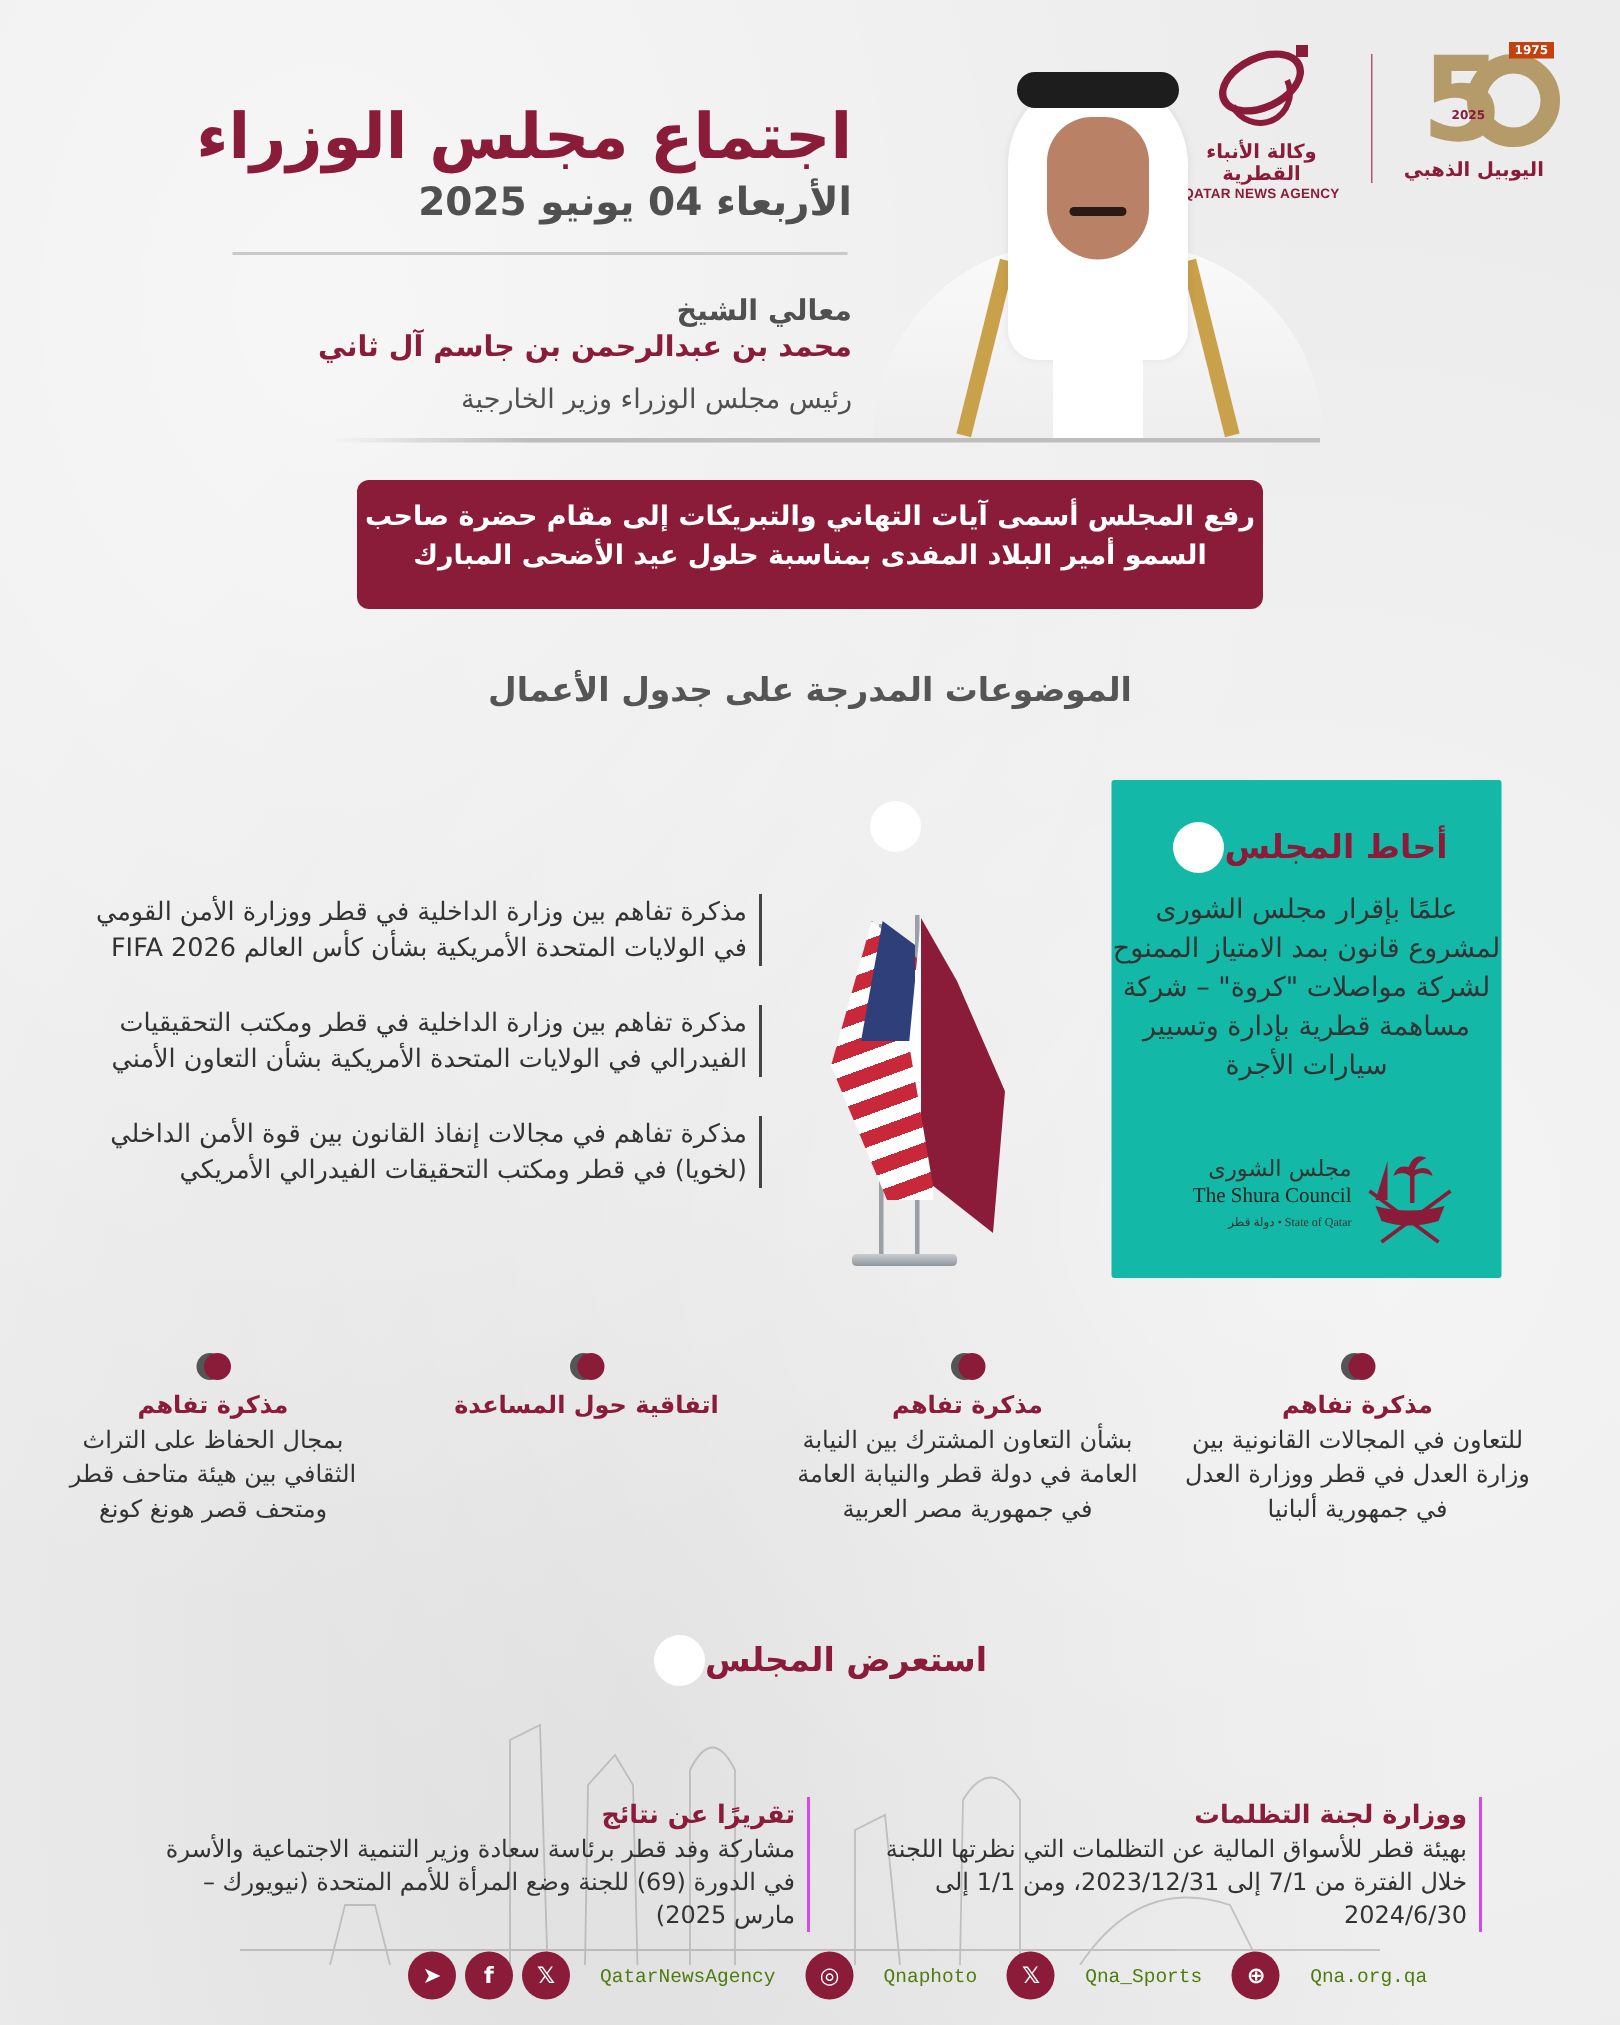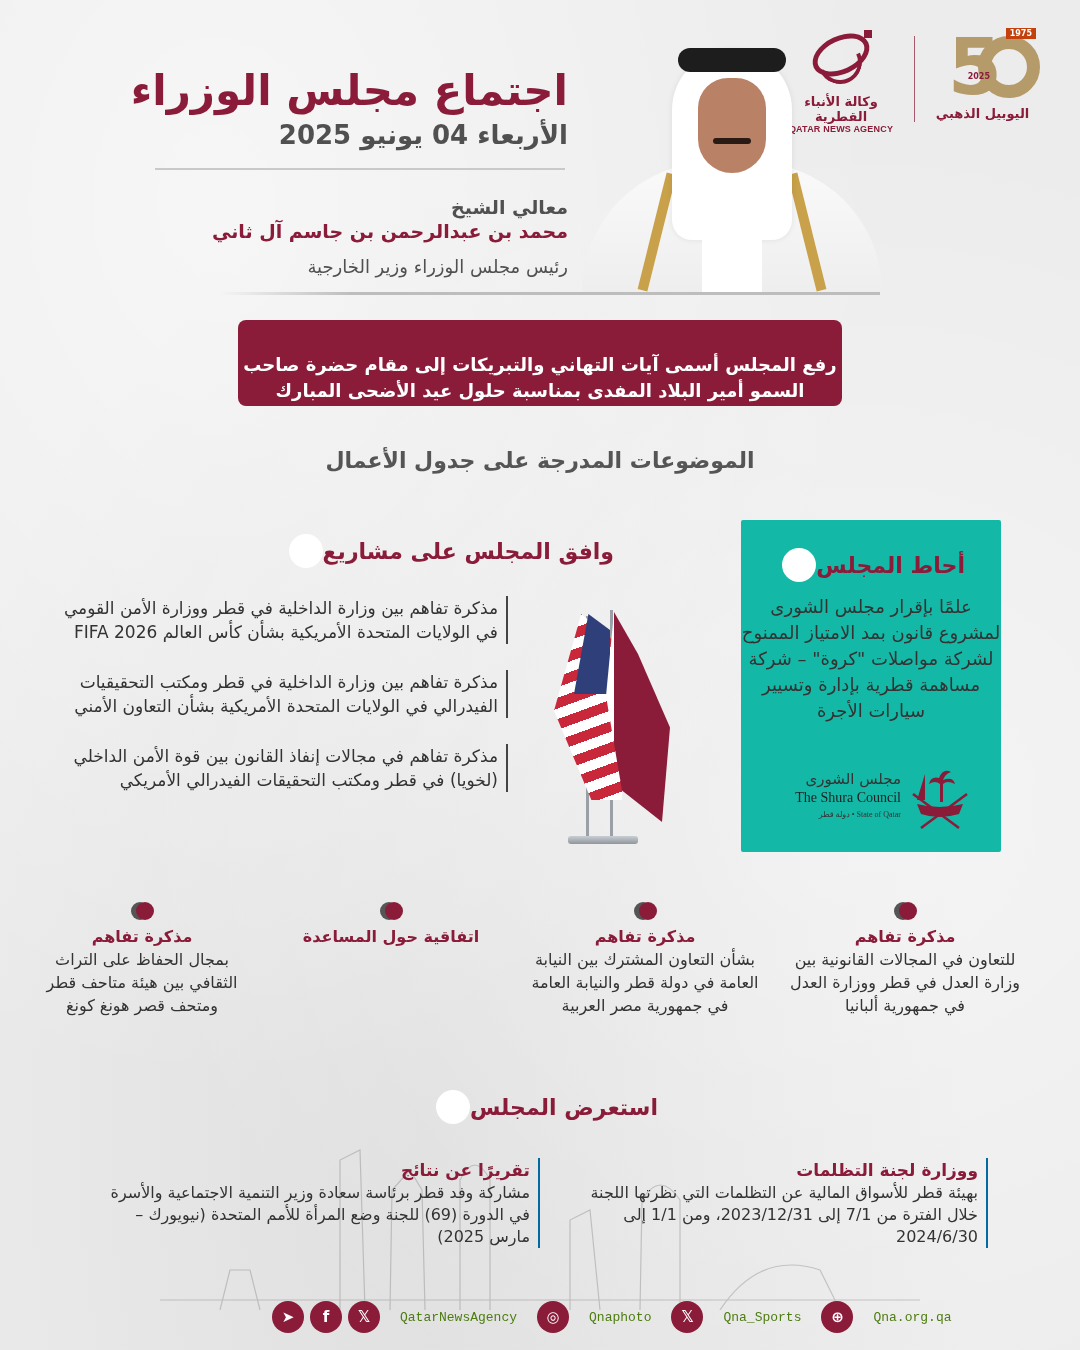--- a/index.html
+++ b/index.html
@@ -49,21 +49,21 @@
 
   
   .title { top: 66px; right: 512px; font-size: 42px; font-weight: bold; }
   .date { top: 120px; right: 512px; font-size: 26px; font-weight: bold; }
   .hr1 { top: 168px; right: 515px; width: 410px; height: 2px; background: #c9c9c9; }
   .sheikh-hon { top: 196px; right: 512px; font-size: 19px; font-weight: bold; }
   .sheikh-name { top: 220px; right: 512px; font-size: 19px; font-weight: bold; }
   .sheikh-role { top: 256px; right: 512px; font-size: 18px; }
 
   
-  .banner { top: 320px; left: 238px; width: 604px; height: 86px; background: #8a1c3a; border-radius: 8px; color: #fff; text-align: center; font-weight: bold; font-size: 18px; line-height: 26px; padding-top: 32px; }
+  .banner { top: 320px; left: 238px; width: 604px; height: 86px; background: #8a1c3a; border-radius: 8px; color: #fff; text-align: center; font-weight: bold; font-size: 18px; line-height: 26px; padding-top: 12px; }
 
   .agenda { top: 448px; width: 1080px; text-align: center; font-size: 22px; font-weight: bold; color: #555; }
 
   
   .sec-head { display: inline-flex; align-items: center; }
   .sec-head .circ { width: 34px; height: 34px; border-radius: 50%; background: #fff; margin-left: -22px; z-index: 0; }
   .sec-head .txt { font-size: 22px; font-weight: bold; color: #8a1c3a; position: relative; z-index: 1; }
 
   .approved-head { top: 534px; right: 466px; }
   .approved-list { top: 596px; right: 572px; width: 470px; }
@@ -91,21 +91,21 @@
   .col { top: 902px; width: 230px; text-align: center; }
   .col .dots { position: relative; width: 30px; height: 18px; margin: 0 auto 6px; }
   .col .dots .g { position: absolute; left: 4px; top: 0; width: 18px; height: 18px; border-radius: 50%; background: #555; }
   .col .dots .m { position: absolute; left: 9px; top: 0; width: 18px; height: 18px; border-radius: 50%; background: #8a1c3a; }
   .col .h { font-size: 16px; font-weight: bold; color: #8a1c3a; line-height: 22px; }
   .col .b { font-size: 16px; line-height: 23px; color: #333; }
 
   
   .reviewed-head { top: 1090px; right: 422px; }
   .skyline { top: 1130px; left: 160px; width: 760px; height: 180px; opacity: .35; }
-  .rev-item { border-right: 2px solid #0369a1; padding-right: 8px; }
+  .rev-item { border-right: 2px solid #d946ef; padding-right: 8px; margin-top: 40px; }
   .rev-item .h { font-size: 17px; font-weight: bold; color: #8a1c3a; line-height: 24px; }
   .rev-item .b { font-size: 16px; line-height: 22px; color: #333; }
   .rev1 { top: 1158px; right: 92px; width: 430px; }
   .rev2 { top: 1158px; right: 540px; width: 440px; }
 
   
   .footer { top: 1300px; left: 272px; height: 34px; display: flex; align-items: center; direction: ltr; gap: 6px; }
   .soc { width: 32px; height: 32px; border-radius: 50%; background: #8a1c3a; display: inline-flex; align-items: center; justify-content: center; color: #fff; font-family: "DejaVu Sans", sans-serif; font-weight: bold; font-size: 15px; }
   .handle { font-family: Liberation Mono, monospace; font-size: 13px; color: #4d7c0f; margin-right: 14px; margin-left: 14px; }
 </style>
@@ -152,21 +152,20 @@
 <div class="abs sheikh-role grey">رئيس مجلس الوزراء وزير الخارجية</div>
 
 <div class="abs banner">
   <div>رفع المجلس أسمى آيات التهاني والتبريكات إلى مقام حضرة صاحب</div>
   <div>السمو أمير البلاد المفدى بمناسبة حلول عيد الأضحى المبارك</div>
 </div>
 
 <div class="abs agenda">الموضوعات المدرجة على جدول الأعمال</div>
 
 <div class="abs approved-head sec-head">
-  <span class="txt">وافق المجلس على مشاريع</span>
   <span class="circ"></span>
 </div>
 <div class="abs approved-list">
   <div class="approved-item">مذكرة تفاهم بين وزارة الداخلية في قطر ووزارة الأمن القومي في الولايات المتحدة الأمريكية بشأن كأس العالم FIFA 2026</div>
   <div class="approved-item">مذكرة تفاهم بين وزارة الداخلية في قطر ومكتب التحقيقيات الفيدرالي في الولايات المتحدة الأمريكية بشأن التعاون الأمني</div>
   <div class="approved-item">مذكرة تفاهم في مجالات إنفاذ القانون بين قوة الأمن الداخلي (لخويا) في قطر ومكتب التحقيقات الفيدرالي الأمريكي</div>
 </div>
 
 <div class="abs flags">
   <div class="pole" style="left:38px; height:220px;"></div>

